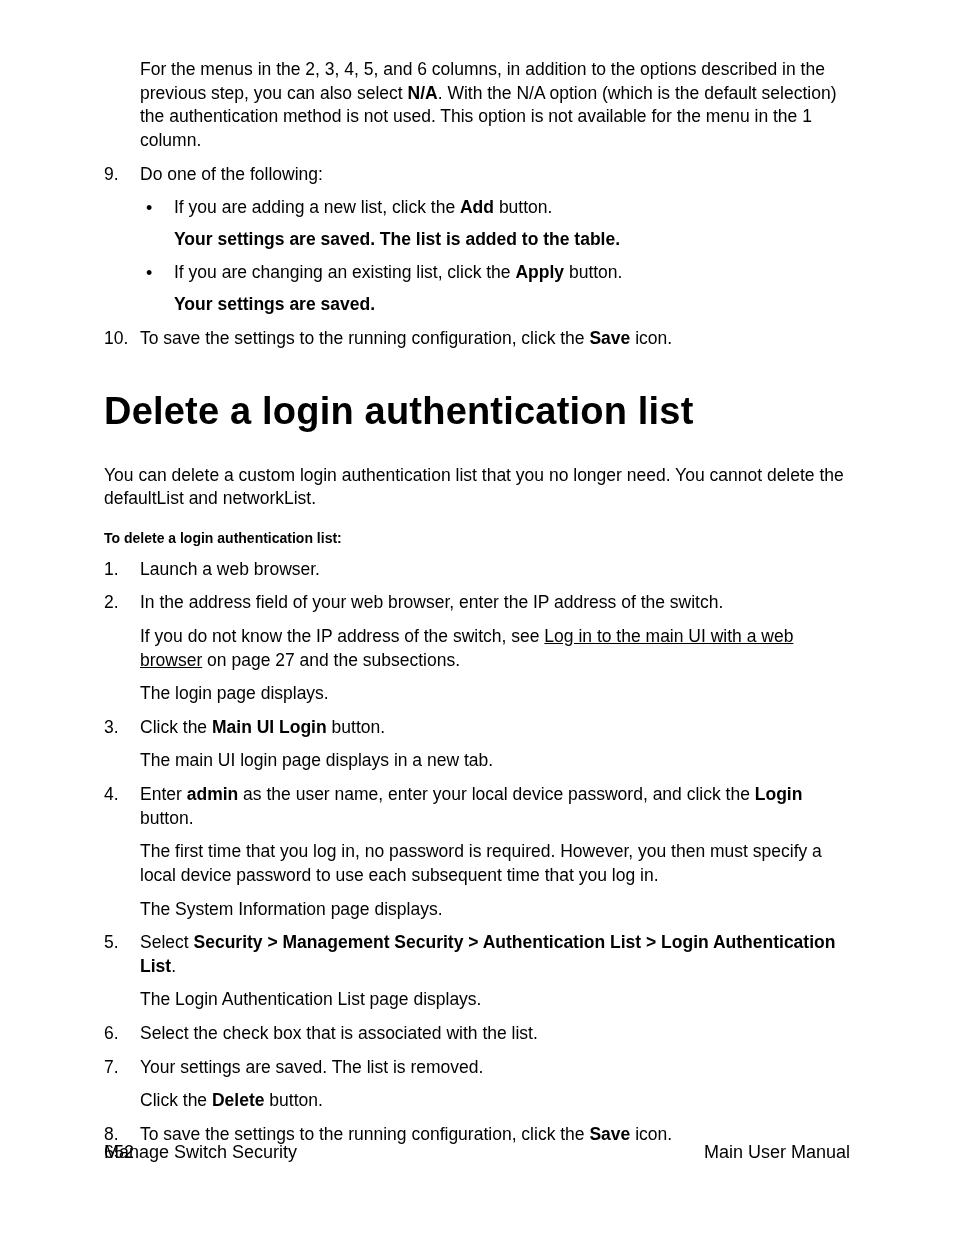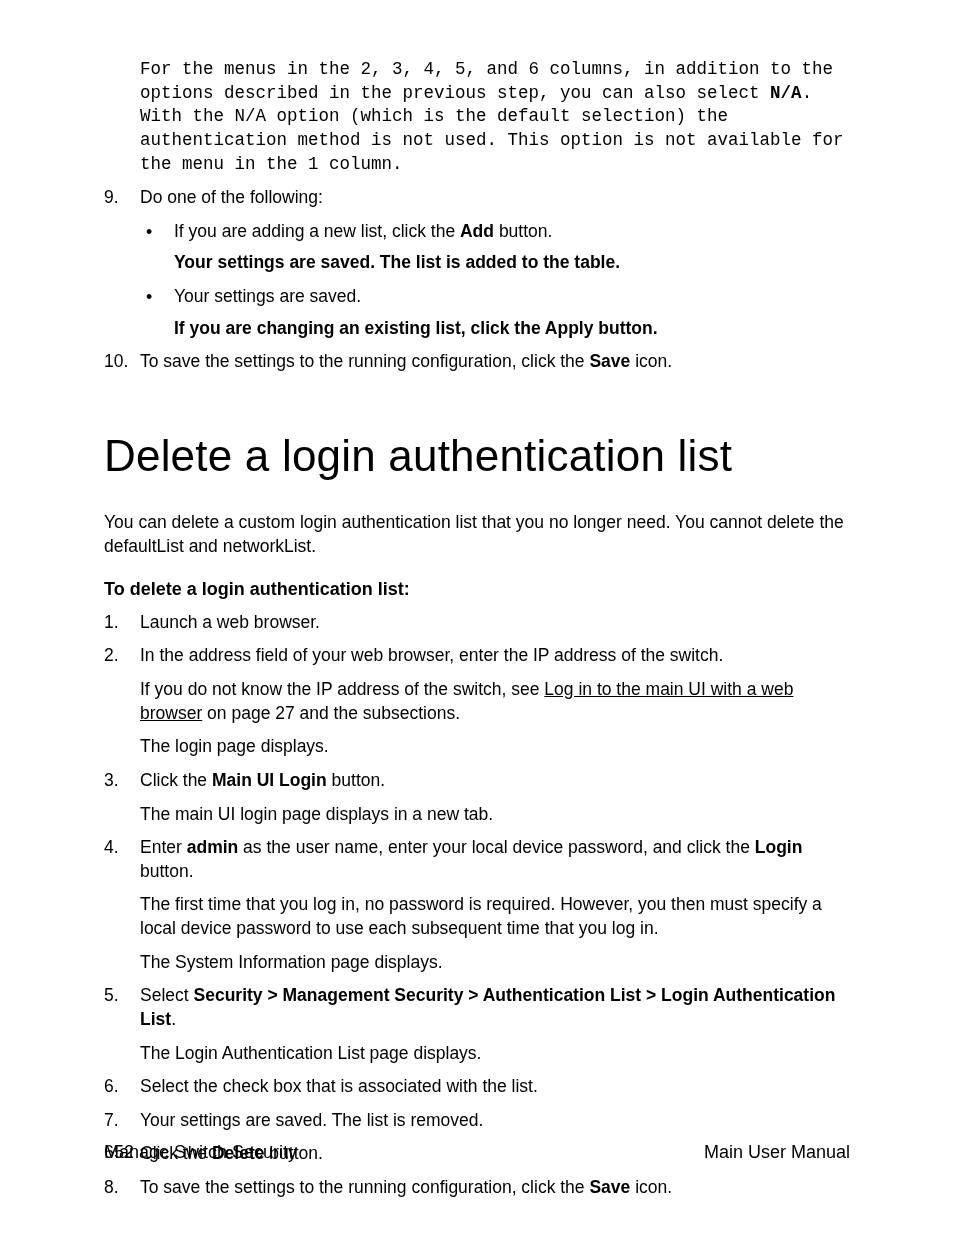--- a/index.html
+++ b/index.html
@@ -27,21 +27,20 @@
   }
   .body-text {
     font-size: 17.5px;
     line-height: 1.35;
   }
   .para {
     margin: 0 0 10px 0;
   }
   .indent-deep {
     margin-left: 36px;
-    font-family: Liberation Mono, monospace;
   }
   ol.numbered {
     list-style: none;
     padding: 0;
     margin: 0;
   }
   ol.numbered > li {
     position: relative;
     padding-left: 36px;
     margin-bottom: 10px;
@@ -75,28 +74,28 @@
     font-size: 18px;
   }
   ul.bullets > li p {
     margin: 0 0 8px 6px;
   }
   ul.bullets > li p:last-child {
     margin-bottom: 0;
     font-weight: bold;
   }
   h1.section-heading {
-    font-weight: 400;
-    font-size: 44px;
-    margin: 52px 0 26px 0;
+    font-weight: 700;
+    font-size: 38px;
+    margin: 36px 0 26px 0;
     letter-spacing: 0.2px;
   }
   .subhead {
     font-weight: 700;
-    font-size: 18px;
+    font-size: 14px;
     margin: 18px 0 10px 0;
   }
   b { font-weight: 700; }
   .link {
     text-decoration: underline;
   }
   .footer {
     position: absolute;
     bottom: 72px;
     left: 104px;
@@ -127,24 +126,24 @@
         <div class="content">
           <p>Do one of the following:</p>
           <ul class="bullets">
             <li>
               <p>
                 <span>If you are adding a new list, click the </span><b>Add</b><span> button.</span>
               </p>
               <p>Your settings are saved. The list is added to the table.</p>
             </li>
             <li>
-              <p>Your settings are saved.</p>
               <p>
                 <span>If you are changing an existing list, click the </span><b>Apply</b><span> button.</span>
               </p>
+              <p>Your settings are saved.</p>
             </li>
           </ul>
         </div>
       </li>
       <li>
         <span class="num">10.</span>
         <div class="content">
           <p>
             <span>To save the settings to the running configuration, click the </span><b>Save</b><span> icon.</span>
           </p>

